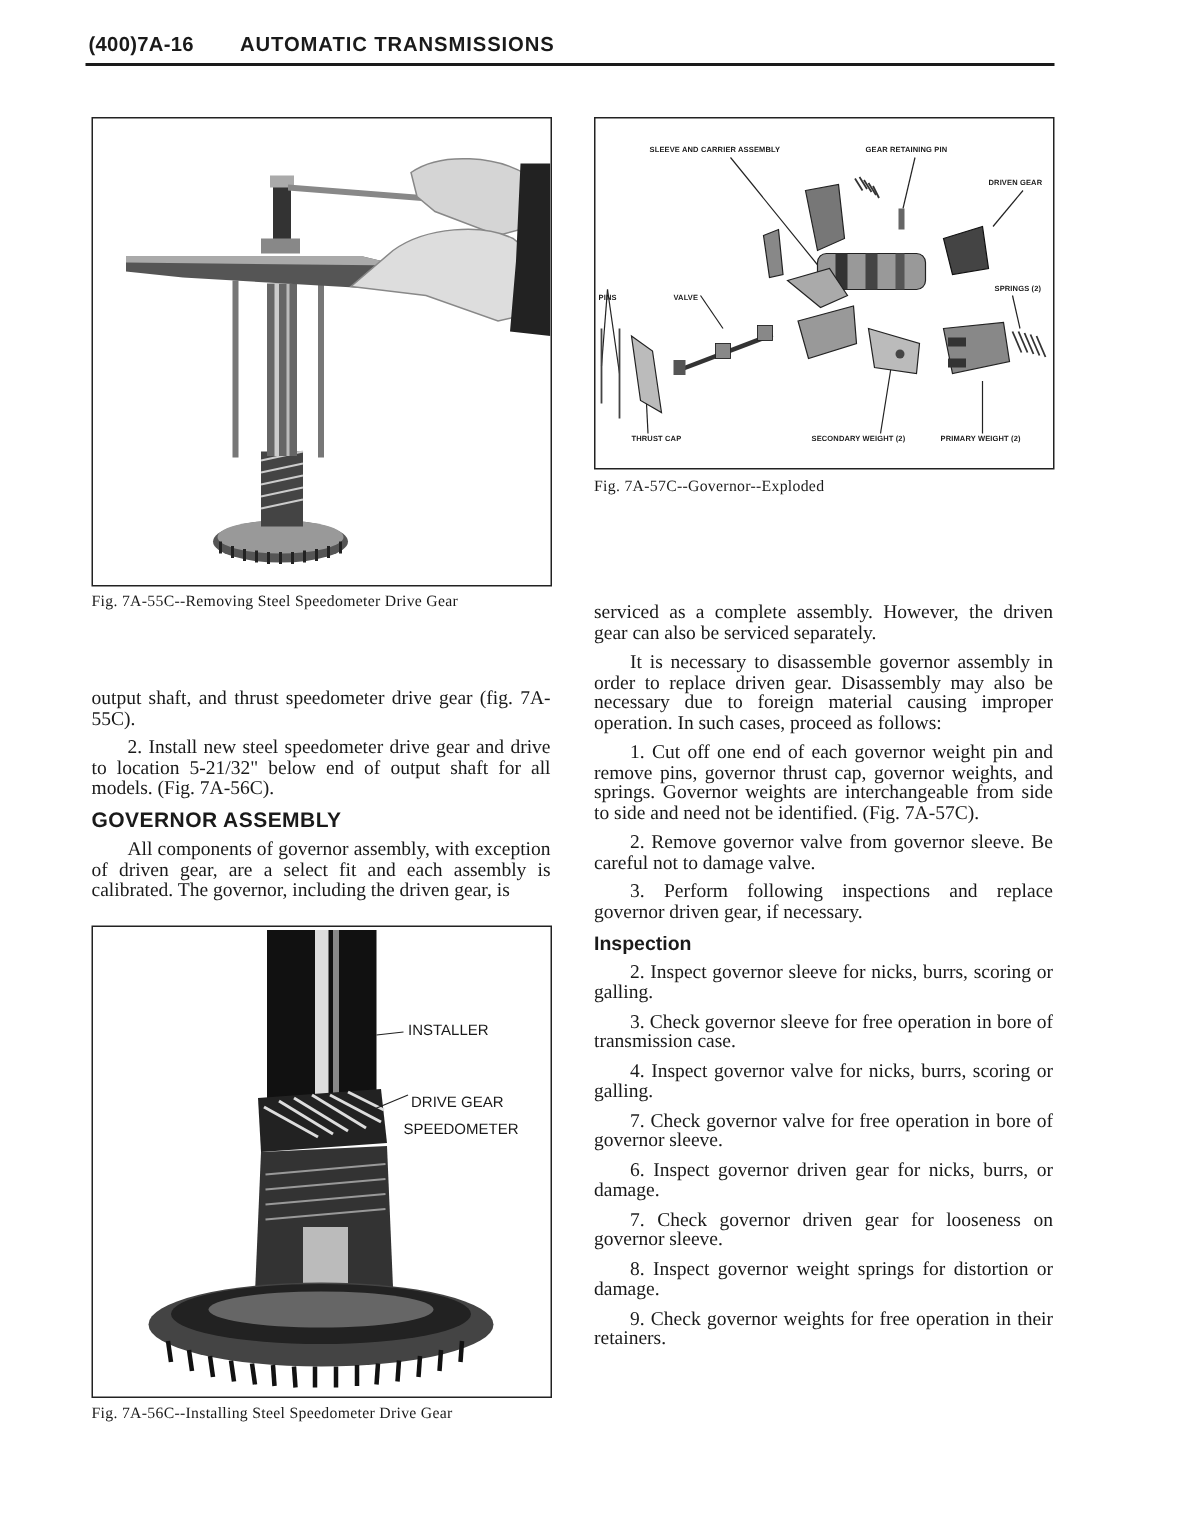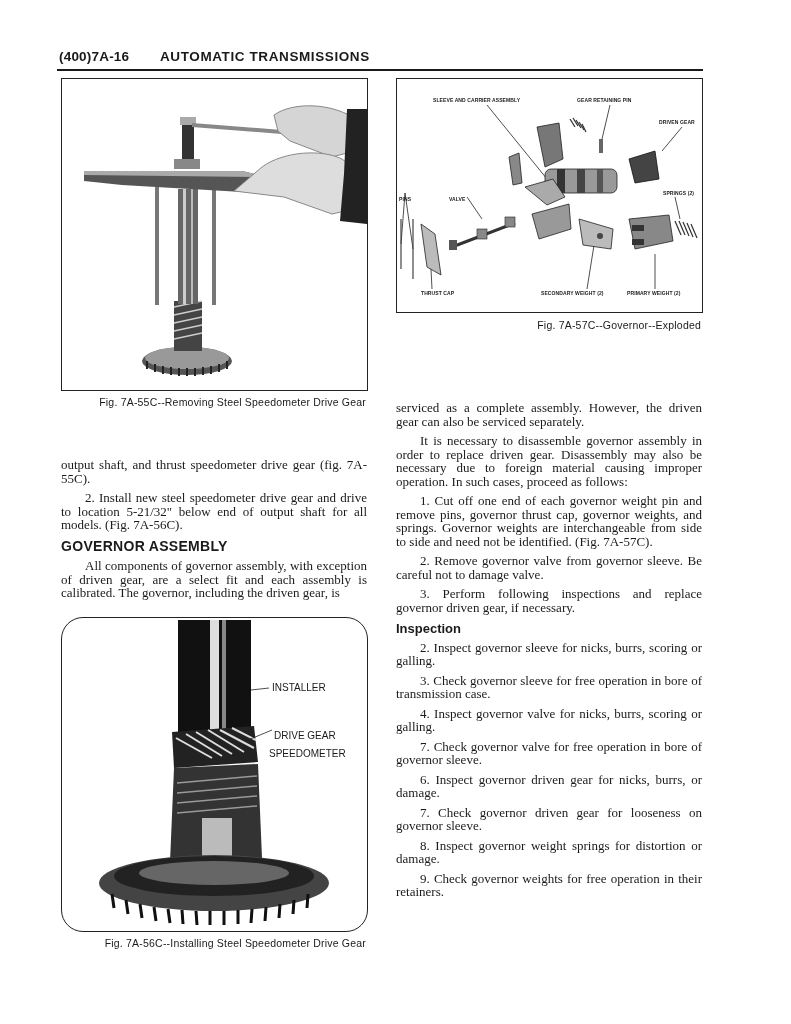--- a/index.html
+++ b/index.html
@@ -1,22 +1,22 @@
 <!DOCTYPE html>
 <html><head>
 <meta charset="utf-8">
 <style>
   html, body { margin: 0; padding: 0; background: #fff; }
   body { width: 791px; height: 1024px; position: relative; overflow: hidden; color: #1a1a1a; }
-  .header { position: absolute; left: 57px; top: 49px; width: 646px; height: 20px; border-bottom: 2px solid #1a1a1a; }
+  .header { position: absolute; left: 57px; top: 22px; width: 646px; height: 20px; border-bottom: 2px solid #1a1a1a; }
   .header .pg { position: absolute; left: 2px; top: 0; font-family: "Liberation Sans", sans-serif; font-weight: bold; font-size: 13.5px; letter-spacing: 0.2px; }
   .header .ttl { position: absolute; left: 103px; top: 0; font-family: "Liberation Sans", sans-serif; font-weight: bold; font-size: 13.5px; letter-spacing: 0.6px; }
 
   .fig { position: absolute; border: 1.5px solid #222; background: #fff; overflow: hidden; }
-  .caption { position: absolute; font-family: Liberation Sans, sans-serif; font-size: 10.5px; text-align: right; letter-spacing: 0.2px; }
+  .caption { position: absolute; font-family: Liberation Serif, serif; font-size: 10.5px; text-align: left; letter-spacing: 0.2px; }
 
   .col { position: absolute; font-family: "Liberation Serif", serif; font-size: 13px; line-height: 13.5px; text-align: justify; }
   .col p { margin: 0 0 6px 0; text-indent: 24px; }
   .col p.noindent { text-indent: 0; }
   .col h2 { font-family: "Liberation Sans", sans-serif; font-weight: bold; font-size: 14px; margin: 8px 0 6px 0; letter-spacing: 0.3px; }
   .col h3 { font-family: "Liberation Sans", sans-serif; font-weight: bold; font-size: 13px; margin: 8px 0 5px 0; }
 
   .lbl { position: absolute; font-family: "Liberation Sans", sans-serif; font-weight: bold; font-size: 5px; letter-spacing: 0.1px; white-space: nowrap; }
   .lbl2 { position: absolute; font-family: "Liberation Sans", sans-serif; font-size: 10px; line-height: 10px; white-space: nowrap; }
 </style>
@@ -154,21 +154,21 @@
 </div>
 <div class="caption" style="left:396px; top:319px; width:305px;">Fig. 7A-57C--Governor--Exploded</div>
 
 <div class="col" style="left:61px; top:458px; width:306px;">
   <p class="noindent">output shaft, and thrust speedometer drive gear (fig. 7A-55C).</p>
   <p>2. Install new steel speedometer drive gear and drive to location 5-21/32" below end of output shaft for all models. (Fig. 7A-56C).</p>
   <h2>GOVERNOR ASSEMBLY</h2>
   <p>All components of governor assembly, with exception of driven gear, are a select fit and each assembly is calibrated. The governor, including the driven gear, is</p>
 </div>
 
-<div class="fig" style="left:61px; top:617px; width:305px; height:313px;border-radius:22px;">
+<div class="fig" style="left:61px; top:617px; width:305px; height:313px;">
   <svg width="305" height="313" viewBox="0 0 305 313">
 
     <rect x="116" y="2" width="73" height="112" fill="#111"></rect>
     <rect x="148" y="2" width="9" height="112" fill="#ddd"></rect>
     <rect x="160" y="2" width="4" height="112" fill="#888"></rect>
 
     <path d="M110,114 L192,108 L196,144 L112,150 Z" fill="#222"></path>
     <g stroke="#ddd" stroke-width="2">
       <line x1="114" y1="120" x2="150" y2="140"></line>
         <line x1="124" y1="116" x2="160" y2="138"></line>

